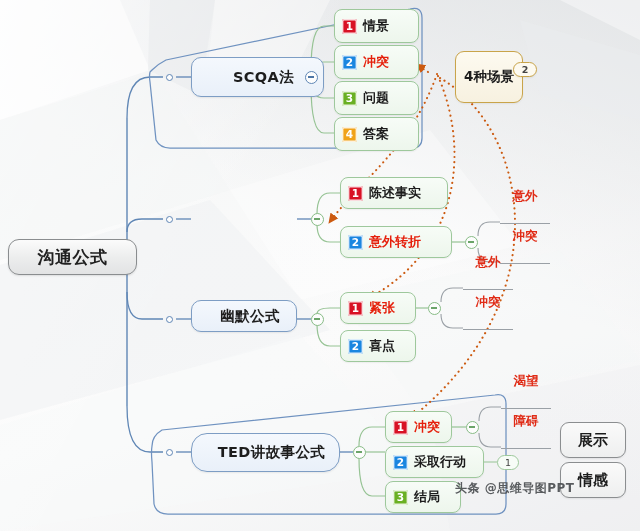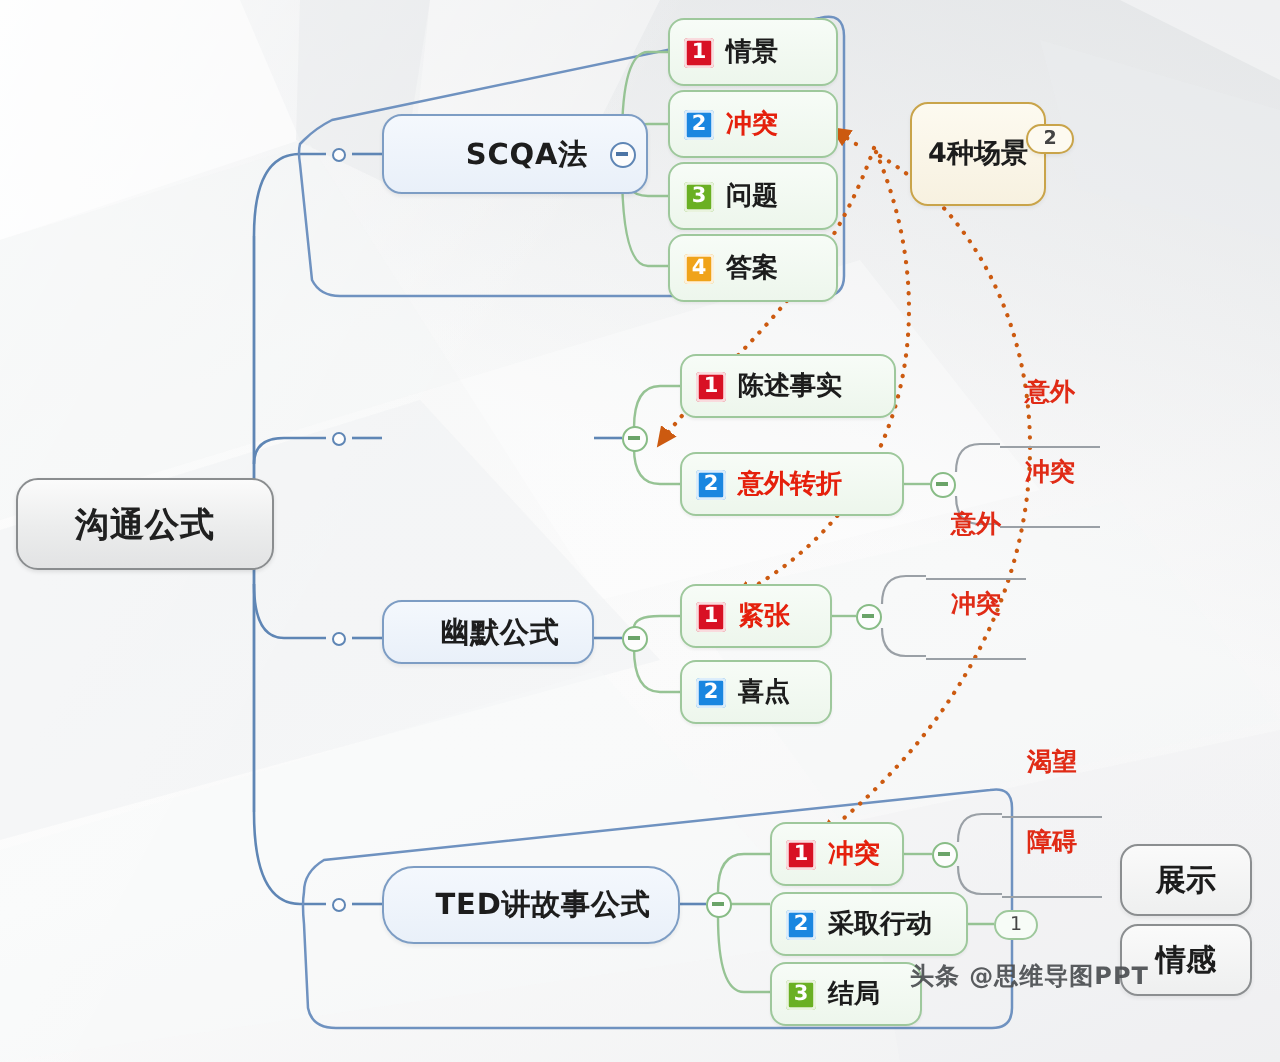--- a/index.html
+++ b/index.html
@@ -190,21 +190,21 @@
       <path d="M437,74 C410,150 360,180 329,223" marker-end="url(#ah)"></path>
 
       <path d="M438,76 C470,150 460,250 367,299" marker-end="url(#ah)"></path>
 
       <path d="M440,78 C530,130 560,300 410,419" marker-end="url(#ah)"></path>
 
       <path d="M428,72 L416,64" marker-end="url(#ah)"></path>
     </g>
   </svg>
 
-  <div class="node root" style="left:8px;top:239px;width:129px;height:46px;">
+  <div class="node root" style="left:8px;top:239px;width:129px;height:36px;">
     <span class="lbl">沟通公式</span>
   </div>
 
   <div class="node main" style="left:191px;top:57px;width:133px;height:40px;">
     <span class="lbl">SCQA法</span>
   </div>
   <div class="node main" style="left:191px;top:300px;width:106px;height:32px;">
     <span class="lbl">幽默公式</span>
   </div>
   <div class="node main" style="left:191px;top:433px;width:149px;height:39px;border-radius:16px;">

